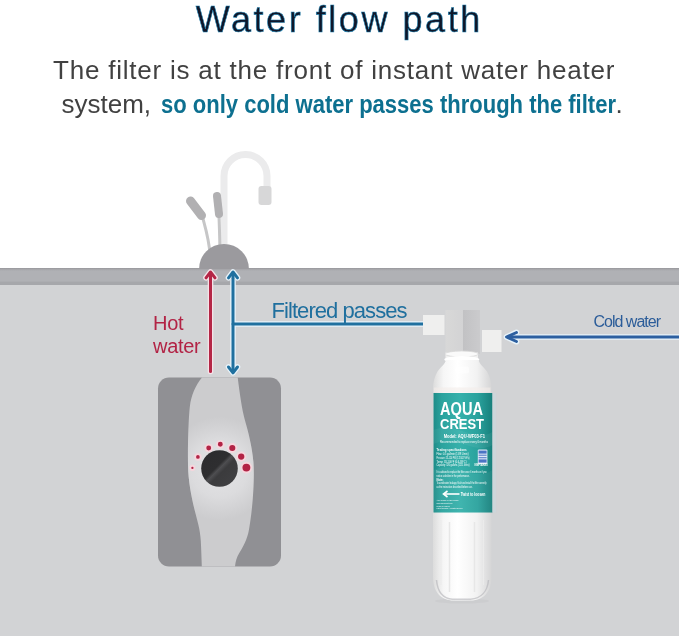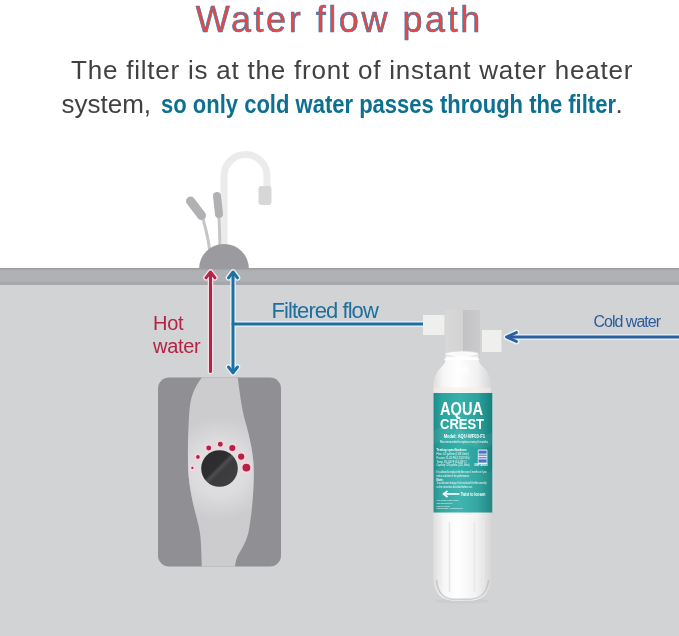--- a/index.html
+++ b/index.html
@@ -1,21 +1,21 @@
 <!DOCTYPE html>
 <html><head>
 <meta charset="utf-8">
 <style>
   html,body{margin:0;padding:0;}
   body{width:679px;height:636px;position:relative;overflow:hidden;background:#ffffff;
        font-family:"Liberation Sans", sans-serif;}
   .abs{position:absolute;}
-  #title{left:195.8px;top:0.3px;font-size:36px;color:#ef4444;line-height:40px;white-space:nowrap;
+  #title{left:195.8px;top:0.3px;font-size:36px;color:#0f172a;line-height:40px;white-space:nowrap;
          font-weight:normal;letter-spacing:2.55px;-webkit-text-stroke:0.6px #1d7fae;}
-  #sub1{left:71px;top:52.5px;font-size:26px;color:#414141;line-height:34px;letter-spacing:0.78px;white-space:nowrap;}
+  #sub1{left:53px;top:52.5px;font-size:26px;color:#414141;line-height:34px;letter-spacing:0.78px;white-space:nowrap;}
   #sub2{left:61.5px;top:87px;font-size:26px;color:#414141;line-height:34px;white-space:nowrap;}
   #sub2 .teal{display:inline-block;width:455px;margin-left:9.5px;transform:scaleX(0.8466);transform-origin:0 50%;
         color:#0d7090;font-weight:bold;white-space:nowrap;vertical-align:baseline;}
   #counter{left:0;top:267.5px;width:679px;height:17.5px;
            background:linear-gradient(#97979b 0%,#a7a7ab 9%,#b0b1b5 18%,#b0b1b5 76%,#a6a7ab 84%,#a6a7ab 100%);}
   #under{left:0;top:285px;width:679px;height:351px;background:#d2d3d5;}
   #art{left:0;top:0;width:679px;height:636px;}
   #hot{right:478.5px;top:312.2px;font-size:20px;line-height:22.5px;letter-spacing:-0.3px;color:#b22345;text-align:left;}
   #filtered{left:271.6px;top:299.1px;font-size:22px;line-height:23px;letter-spacing:-0.95px;color:#1f6f9e;white-space:nowrap;}
   #cold{left:547.5px;top:311.4px;font-size:16px;line-height:22px;letter-spacing:-1px;color:#2b5c99;white-space:nowrap;margin-left:46px;}
@@ -215,14 +215,14 @@
     <text x="487.5" y="466.4" font-size="2.8" font-weight="bold" fill="#ffffff" text-anchor="end" font-family="Liberation Sans, sans-serif">NSF/ANSI</text>
 
     <g stroke="#ffffff" stroke-width="1.6" fill="none">
       <line x1="444" y1="494" x2="459.5" y2="494"></line>
       <path d="M 447.5 491 L 443.5 494 L 447.5 497"></path>
     </g>
     <text x="460.8" y="496" font-size="5" font-weight="bold" fill="#ffffff" textLength="24.5" lengthAdjust="spacingAndGlyphs" font-family="Liberation Sans, sans-serif">Twist to loosen</text>
   </g>
 </svg>
 <div class="abs" id="hot">Hot<br>water</div>
-<div class="abs" id="filtered">Filtered flow</div>
+<div class="abs" id="filtered">Filtered passes</div>
 <div class="abs" id="cold">Cold water</div>
 
 </body></html>

